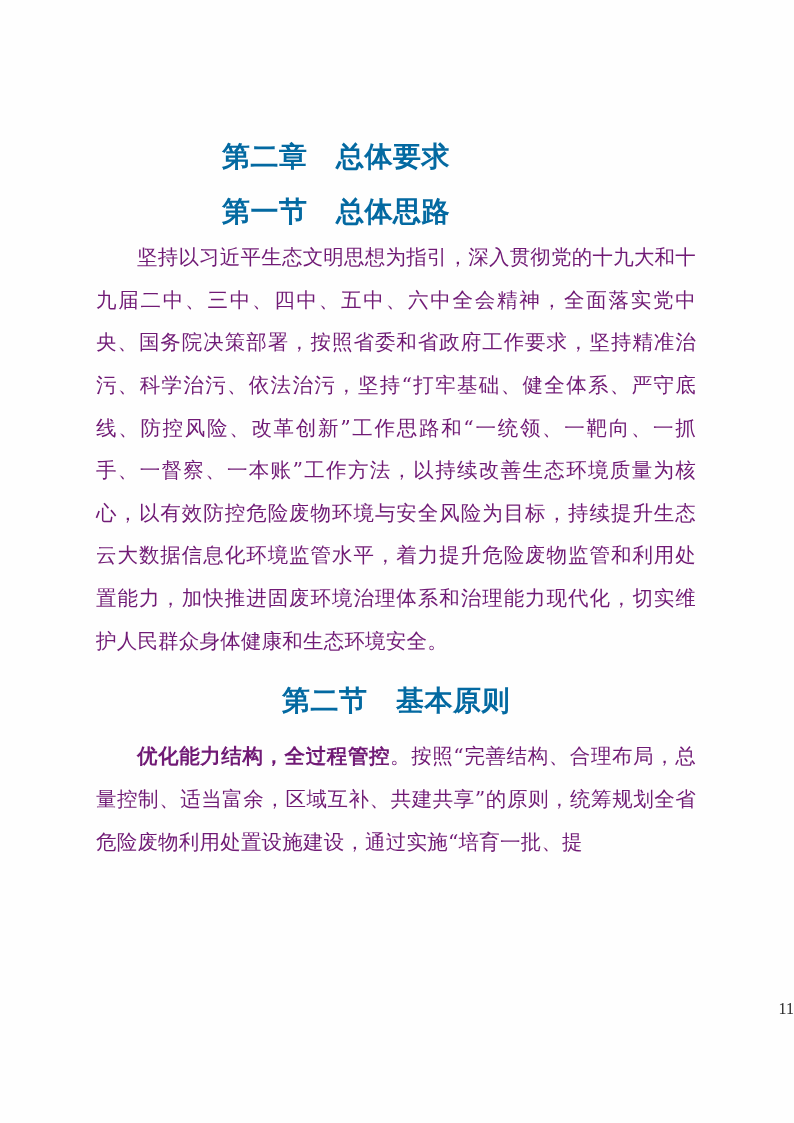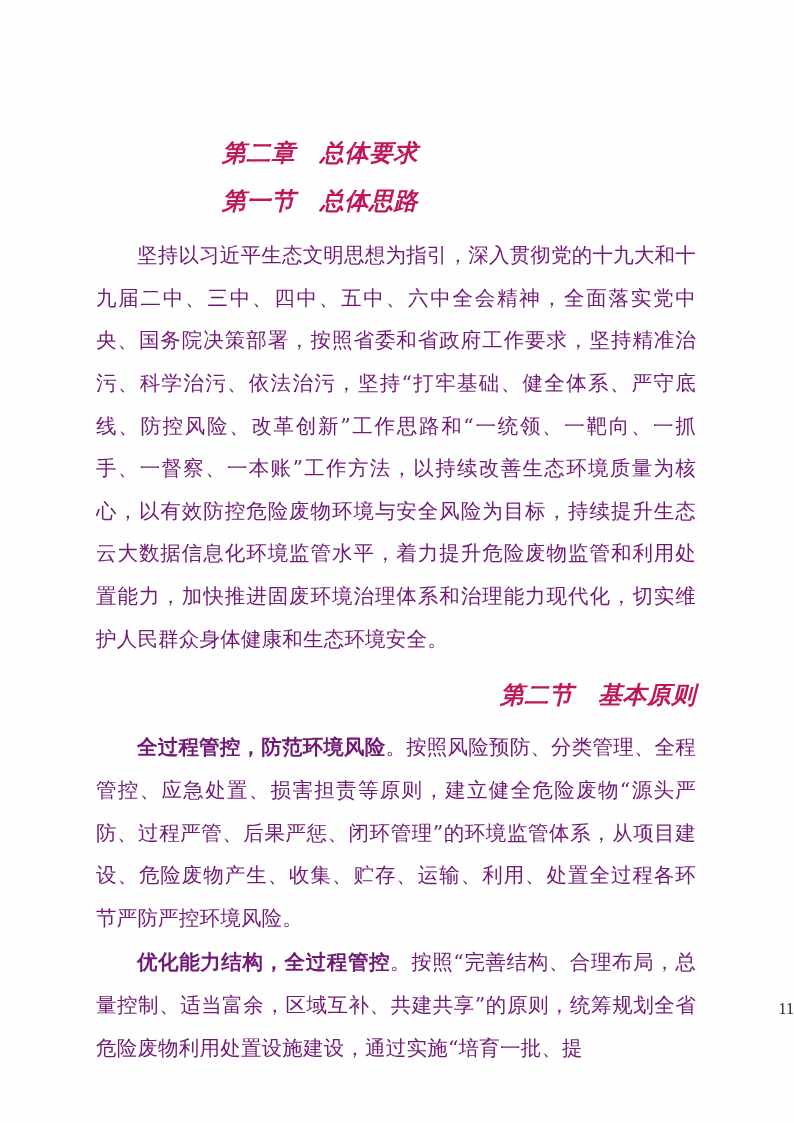--- a/index.html
+++ b/index.html
@@ -20,39 +20,37 @@
   }
   .content {
     position: absolute;
     left: 96px;
     top: 132px;
     width: 600px;
   }
   .chapter-heading,
   .section-heading {
     font-weight: bold;
-    font-size: 24px;
-    color: #be185d;
+    font-size: 28px;
+    color: #0369a1;
     letter-spacing: 0.5px;
     line-height: 1.75;
     margin: 0;
-    font-style: italic;
   }
   .chapter-heading {
     text-align: left;
     padding-left: 126px;
     margin-bottom: 6px;
   }
   .section-heading.sec1 {
     text-align: left;
     padding-left: 126px;
-    margin-bottom: 12px;
   }
   .section-heading.centered {
-    text-align: right;
+    text-align: center;
     margin-top: 14px;
     margin-bottom: 10px;
   }
   .para {
     font-size: 20.5px;
     color: #701a75;
     line-height: 2.08;
     text-align: justify;
     text-justify: inter-ideograph;
     margin: 0 0 0 0;
@@ -83,20 +81,19 @@
   <div class="content">
 
     <h1 class="chapter-heading">第二章　总体要求</h1>
 
     <h2 class="section-heading sec1">第一节　总体思路</h2>
 
     <p class="para">坚持以习近平生态文明思想为指引，深入贯彻党的十九大和十九届二中、三中、四中、五中、六中全会精神，全面落实党中央、国务院决策部署，按照省委和省政府工作要求，坚持精准治污、科学治污、依法治污，坚持“打牢基础、健全体系、严守底线、防控风险、改革创新”工作思路和“一统领、一靶向、一抓手、一督察、一本账”工作方法，以持续改善生态环境质量为核心，以有效防控危险废物环境与安全风险为目标，持续提升生态云大数据信息化环境监管水平，着力提升危险废物监管和利用处置能力，加快推进固废环境治理体系和治理能力现代化，切实维护人民群众身体健康和生态环境安全。</p>
 
     <h2 class="section-heading centered">第二节　基本原则</h2>
 
-    <p class="para"><b>全过程管控，防范环境风险</b><span>。按照风险预防、分类管理、全程管控、应急处置、损害担责等原则，建立健全危险废物“源头严防、过程严管、后果严惩、闭环管理”的环境监管体系，从项目建设、危险废物产生、收集、贮存、运输、利用、处置全过程各环节严防严控环境风险。</span></p>
 
     <p class="para"><b>优化能力结构，全过程管控</b><span>。按照“完善结构、合理布局，总量控制、适当富余，区域互补、共建共享”的原则，统筹规划全省危险废物利用处置设施建设，通过实施“培育一批、提</span></p>
 
   </div>
 
   <div class="page-number">11</div>
 </div>
 
 </body></html>

